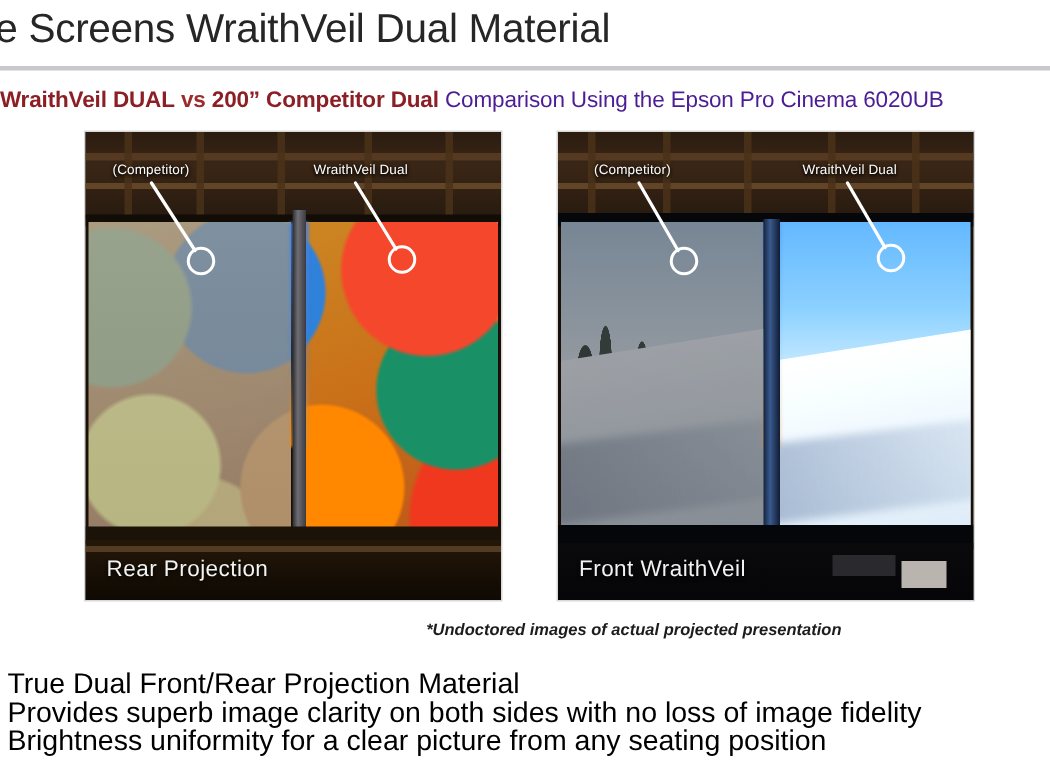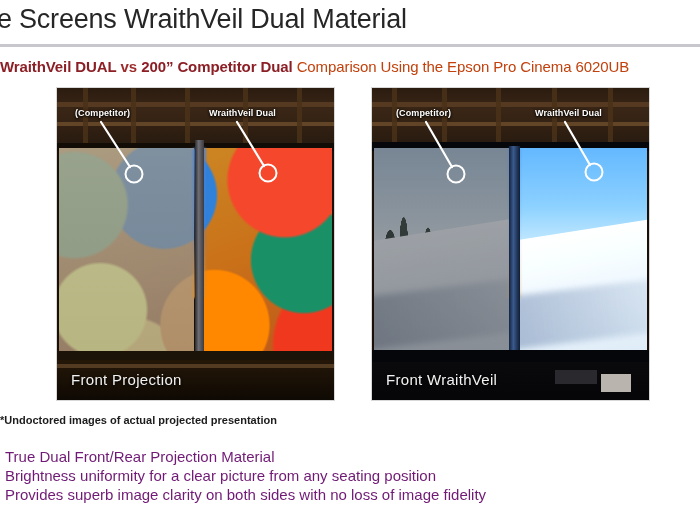--- a/index.html
+++ b/index.html
@@ -41,21 +41,21 @@
     left: -28px;
     top: 58px;
     width: 760px;
     font-size: 15px;
     color: #9c2b2b;
     white-space: nowrap;
     letter-spacing: -0.1px;
   }
   .slide-subtitle .strong { font-weight: bold; color: #8c1f25; }
   .slide-subtitle .vs { font-weight: bold; color: #9c2b2b; }
-  .slide-subtitle .plain { font-weight: normal; color: #c2410c; text-align: center; }
+  .slide-subtitle .plain { font-weight: normal; color: #4c1d95; text-align: center; }
 
   
   .photo {
     position: absolute;
     overflow: hidden;
     background: #1a1008;
     box-shadow: 0 0 0 1px #d8d8d8;
   }
   #photo-rear  { left: 57px;  top: 88px; width: 277px; height: 312px; }
   #photo-front { left: 372px; top: 88px; width: 277px; height: 312px; }
@@ -187,21 +187,21 @@
   .gear-box2 {
     position:absolute; right:52px; top:282px; width:42px; height:14px;
     background:#2a2a2e;
   }
 
   
   .callout-label {
     position:absolute;
     color:#ffffff;
     font-size:9px;
-    font-weight:bold;
+    font-weight:normal;
     letter-spacing:.1px;
     text-shadow: 0 0 3px rgba(0,0,0,.85), 0 1px 2px rgba(0,0,0,.9);
     white-space:nowrap;
   }
   .lbl-competitor { left:18px; top:20px; }
   .lbl-wraith     { left:152px; top:20px; }
   .callout-svg { position:absolute; left:0; top:0; width:100%; height:100%; pointer-events:none; }
 
   
   .proj-caption {
@@ -212,33 +212,34 @@
     font-size:15px;
     font-weight:400;
     letter-spacing:.3px;
     text-shadow:0 1px 3px rgba(0,0,0,.9);
   }
 
   
   .footnote {
     position:absolute;
     left:0; top:414px; width:561px;
-    text-align:left;
+    text-align:right;
     font-size:11px;
     font-weight:bold;
     color:#1c1c1c;
+    font-style:italic;
   }
 
   
   .bullets {
     position:absolute;
     left:5px; top:447px;
-    font-size:15px;
+    font-size:19px;
     line-height:19px;
-    color:#701a75;
+    color:#000000;
   }
   .bullet-line { white-space:nowrap; }
 </style>
 </head>
 <body>
 
 <div class="slide-title">lite Screens WraithVeil Dual Material</div>
 <div class="title-rule"></div>
 
 <div class="slide-subtitle">
@@ -279,21 +280,21 @@
   <svg class="callout-svg" viewBox="0 0 277 312">
     <line x1="44" y1="34" x2="73" y2="79" stroke="#ffffff" stroke-width="2.2" stroke-linecap="round"></line>
     <circle cx="77" cy="86" r="8.5" fill="none" stroke="#ffffff" stroke-width="2"></circle>
     <line x1="180" y1="34" x2="207" y2="78" stroke="#ffffff" stroke-width="2.2" stroke-linecap="round"></line>
     <circle cx="211" cy="85" r="8.5" fill="none" stroke="#ffffff" stroke-width="2"></circle>
   </svg>
 
   <div class="callout-label lbl-competitor">(Competitor)</div>
   <div class="callout-label lbl-wraith">WraithVeil Dual</div>
 
-  <div class="proj-caption">Front Projection</div>
+  <div class="proj-caption">Rear Projection</div>
 </div>
 
 <div class="photo" id="photo-front">
 
   <div class="layer ceiling">
     <div class="ceiling-beam h1"></div>
     <div class="ceiling-beam h2"></div>
     <div class="ceiling-beam v" style="left:20px"></div>
     <div class="ceiling-beam v" style="left:70px"></div>
     <div class="ceiling-beam v" style="left:124px"></div>
@@ -334,15 +335,15 @@
   <div class="callout-label lbl-competitor" style="left:24px">(Competitor)</div>
   <div class="callout-label lbl-wraith" style="left:163px">WraithVeil Dual</div>
 
   <div class="proj-caption">Front WraithVeil</div>
 </div>
 
 <div class="footnote">*Undoctored images of actual projected presentation</div>
 
 <div class="bullets">
   <div class="bullet-line">True Dual Front/Rear Projection Material</div>
+  <div class="bullet-line">Provides superb image clarity on both sides with no loss of image fidelity</div>
   <div class="bullet-line">Brightness uniformity for a clear picture from any seating position</div>
-  <div class="bullet-line">Provides superb image clarity on both sides with no loss of image fidelity</div>
 </div>
 
 </body></html>

